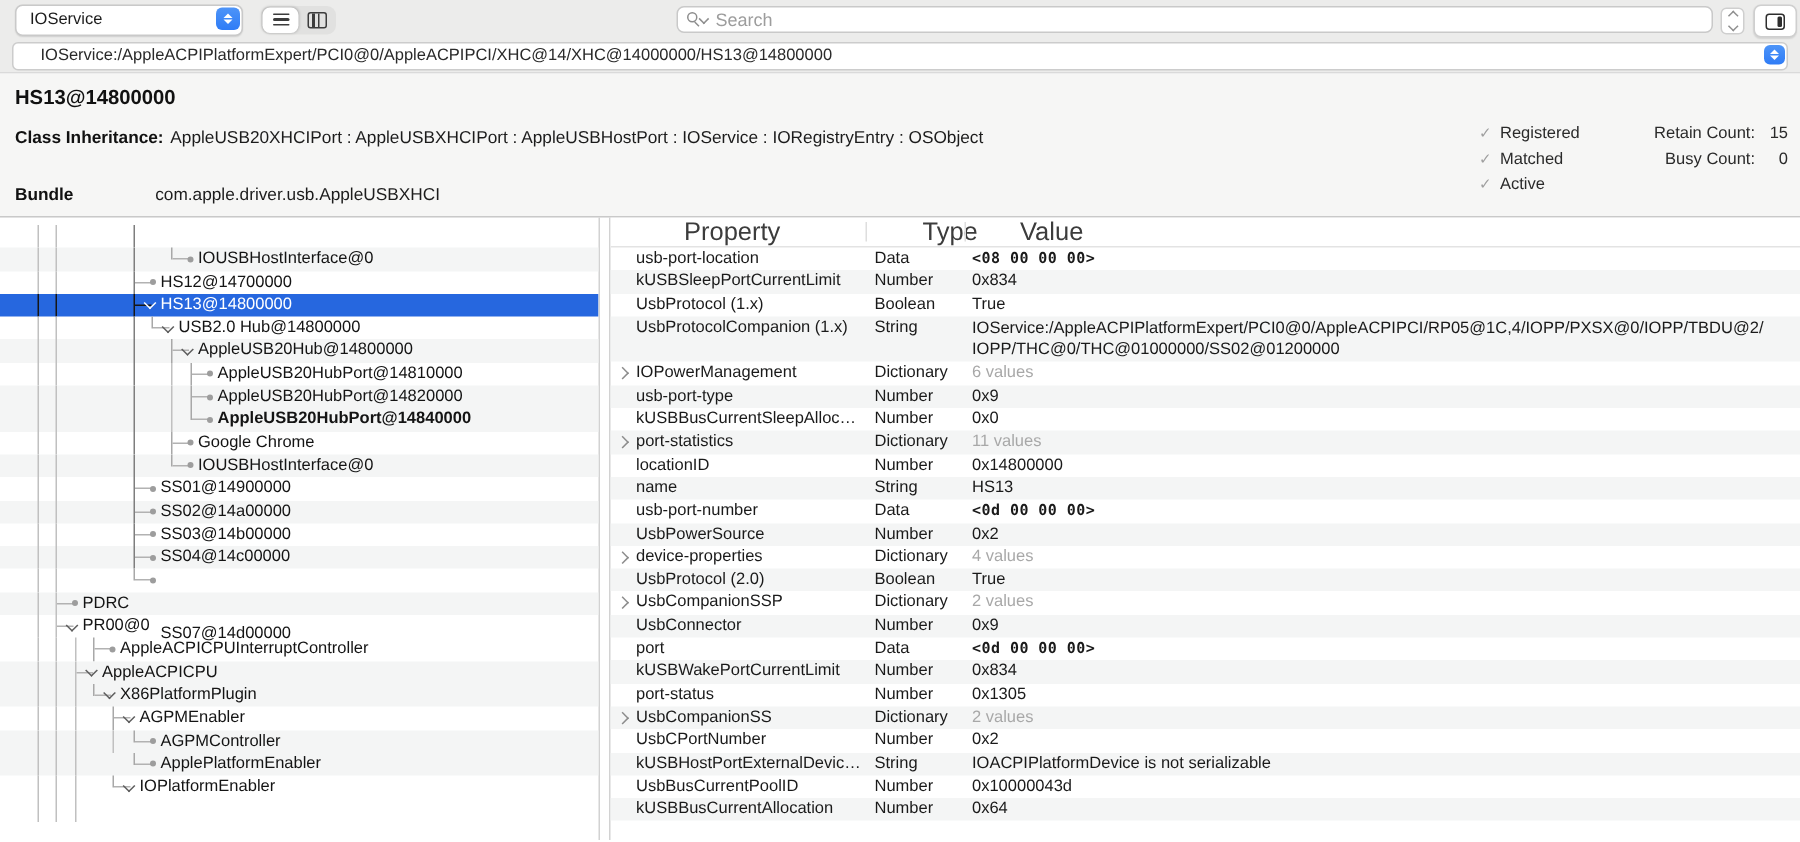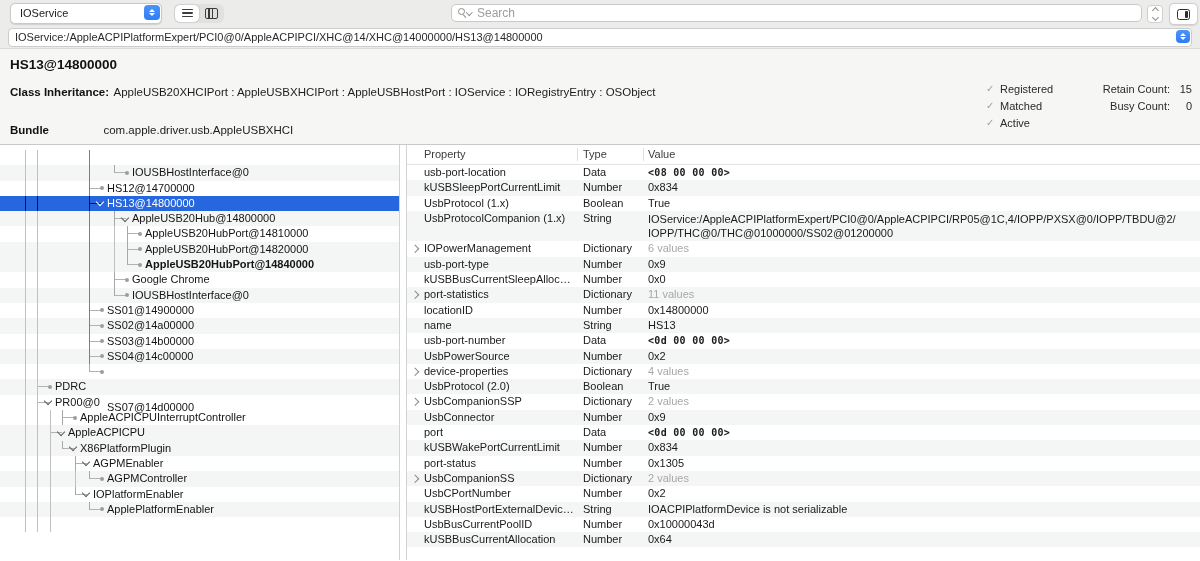--- a/index.html
+++ b/index.html
@@ -34,21 +34,21 @@
             display:flex;flex-direction:column;align-items:center;justify-content:center;gap:2px;}
   .ministep .c{width:4px;height:4px;border-right:1.2px solid #8f8f8f;border-bottom:1.2px solid #8f8f8f;}
   .ministep .c.u{transform:rotate(-135deg);margin-top:1px;} .ministep .c.d{transform:rotate(45deg);margin-bottom:1px;}
   .inspbtn{position:absolute;left:1169px;top:3px;width:27px;height:20px;background:#fff;border:1px solid #cfcfcf;border-radius:5px;
            display:flex;align-items:center;justify-content:center;box-shadow:0 .5px 1px rgba(0,0,0,.1);}
   .ic-insp{width:13px;height:11px;border:1.6px solid #2e2e2e;border-radius:2.5px;position:relative;box-sizing:border-box;}
   .ic-insp i{position:absolute;right:1px;top:1px;bottom:1px;width:3px;background:#2e2e2e;border-radius:1px;}
   
   .pathbar{height:23px;background:#ececeb;border-bottom:1px solid #dadada;display:flex;align-items:center;padding:0 8px;box-sizing:border-box;}
   .pathfield{flex:1;height:17px;background:#fff;border:1px solid #cccccc;border-radius:4px;display:flex;align-items:center;position:relative;}
-  .pathfield .txt{font-size:11px;color:#2a2a2a;padding-left:6px;white-space:nowrap;overflow:hidden;}
+  .pathfield .txt{font-size:11px;color:#2a2a2a;padding-left:18px;white-space:nowrap;overflow:hidden;}
   .pathfield .bluestep{width:14px;height:13px;right:1px;top:1px;}
   
   .info{height:95px;background:#f6f6f5;border-bottom:1px solid #c9c9c9;position:relative;}
   .title{position:absolute;left:10px;top:8px;font-size:13.5px;font-weight:bold;color:#111;}
   .lbl{font-size:11.5px;font-weight:bold;color:#111;}
   .val{font-size:11.5px;color:#1c1c1c;}
   .classrow{position:absolute;left:10px;top:33px;}
   .bundlerow{position:absolute;left:10px;top:71px;}
   .bundlerow .lbl{display:inline-block;width:89px;}
   .flags{position:absolute;left:986px;top:31px;}
@@ -75,21 +75,21 @@
   .eline{position:absolute;top:0;height:8px;width:1px;background:#a8a8a8;}
   .hline{position:absolute;top:7px;height:1px;width:11px;background:#b2b2b2;}
   .bullet{position:absolute;top:5.5px;width:4px;height:4px;border-radius:50%;background:#9d9d9d;}
   .chev{position:absolute;top:3.5px;width:5px;height:5px;border-right:1.4px solid #5d5d5d;border-bottom:1.4px solid #5d5d5d;transform:rotate(45deg);}
   .tlabel{position:absolute;top:0;font-size:11px;line-height:15.3px;color:#141414;white-space:nowrap;}
   .trow.sel .tlabel{color:#fff;}
   .trow.sel .vline,.trow.sel .hline,.trow.sel .eline{background:#161616;}
   .trow.sel .chev{border-color:#fff;}
   
   .phead{height:19px;border-bottom:1px solid #e3e3e3;position:relative;background:#fff;}
-  .phead .h{position:absolute;top:0;font-size:11px;line-height:19px;color:#3c3c3c;}
+  .phead .h{position:absolute;top:0;font-size:17px;line-height:19px;color:#3c3c3c;margin-left:32px;}
   .phead .sep{position:absolute;top:3px;bottom:3px;width:1px;background:#dedede;}
   .prows{position:absolute;top:20px;left:0;right:0;}
   .prow{position:relative;height:15.3px;}
   .prow.alt{background:#f4f5f5;}
   .prow.dbl{height:30.6px;}
   .cell{position:absolute;top:0;font-size:11px;line-height:15.3px;color:#1a1a1a;white-space:nowrap;overflow:hidden;text-overflow:ellipsis;}
   .pc{left:17px;width:152px;}
   .tc{left:176px;width:60px;}
   .vc{left:241px;right:6px;}
   .vc.dim{color:#a8a8a8;}
@@ -215,20 +215,29 @@
           <span class="tlabel" style="left: 107px;">HS12@14700000</span>
         </div>
         <div class="trow sel">
           <span class="vline" style="left: 25px;"></span>
           <span class="vline" style="left: 37px;"></span>
           <span class="vline dark" style="left: 89px;"></span>
           <span class="hline" style="left: 90px;"></span>
           <span class="chev" style="left: 97px;"></span>
           <span class="tlabel" style="left: 107px;">HS13@14800000</span>
         </div>
+        <div class="trow">
+          <span class="vline" style="left: 25px;"></span>
+          <span class="vline" style="left: 37px;"></span>
+          <span class="vline dark" style="left: 89px;"></span>
+          <span class="eline" style="left: 101px;"></span>
+          <span class="hline" style="left: 102px;"></span>
+          <span class="chev" style="left: 109px;"></span>
+          <span class="tlabel" style="left: 119px;">USB2.0 Hub@14800000</span>
+        </div>
         <div class="trow alt">
           <span class="vline" style="left: 25px;"></span>
           <span class="vline" style="left: 37px;"></span>
           <span class="vline dark" style="left: 89px;"></span>
           <span class="vline c" style="left: 114px;"></span>
           <span class="hline" style="left: 115px;"></span>
           <span class="chev" style="left: 122px;"></span>
           <span class="tlabel" style="left: 132px;">AppleUSB20Hub@14800000</span>
         </div>
         <div class="trow">
@@ -371,37 +380,37 @@
         <div class="trow alt">
           <span class="vline" style="left: 25px;"></span>
           <span class="vline" style="left: 37px;"></span>
           <span class="vline" style="left: 50px;"></span>
           <span class="vline" style="left: 75px;"></span>
           <span class="eline" style="left: 89px;"></span>
           <span class="hline" style="left: 90px;"></span>
           <span class="bullet" style="left: 100px;"></span>
           <span class="tlabel" style="left: 107px;">AGPMController</span>
         </div>
+        <div class="trow alt">
+          <span class="vline" style="left: 25px;"></span>
+          <span class="vline" style="left: 37px;"></span>
+          <span class="vline" style="left: 50px;"></span>
+          <span class="eline" style="left: 89px;"></span>
+          <span class="hline" style="left: 90px;"></span>
+          <span class="bullet" style="left: 100px;"></span>
+          <span class="tlabel" style="left: 107px;">ApplePlatformEnabler</span>
+        </div>
         <div class="trow">
           <span class="vline" style="left: 25px;"></span>
           <span class="vline" style="left: 37px;"></span>
           <span class="vline" style="left: 50px;"></span>
           <span class="eline" style="left: 75px;"></span>
           <span class="hline" style="left: 76px;"></span>
           <span class="chev" style="left: 83px;"></span>
           <span class="tlabel" style="left: 93px;">IOPlatformEnabler</span>
-        </div>
-        <div class="trow alt">
-          <span class="vline" style="left: 25px;"></span>
-          <span class="vline" style="left: 37px;"></span>
-          <span class="vline" style="left: 50px;"></span>
-          <span class="eline" style="left: 89px;"></span>
-          <span class="hline" style="left: 90px;"></span>
-          <span class="bullet" style="left: 100px;"></span>
-          <span class="tlabel" style="left: 107px;">ApplePlatformEnabler</span>
         </div>
         <div class="trow">
           <span class="vline" style="left: 25px;"></span>
           <span class="vline" style="left: 37px;"></span>
           <span class="vline" style="left: 50px;"></span>
         </div>
       </div>
   </div>
   <div class="gapcol"></div>
   <div class="props">

